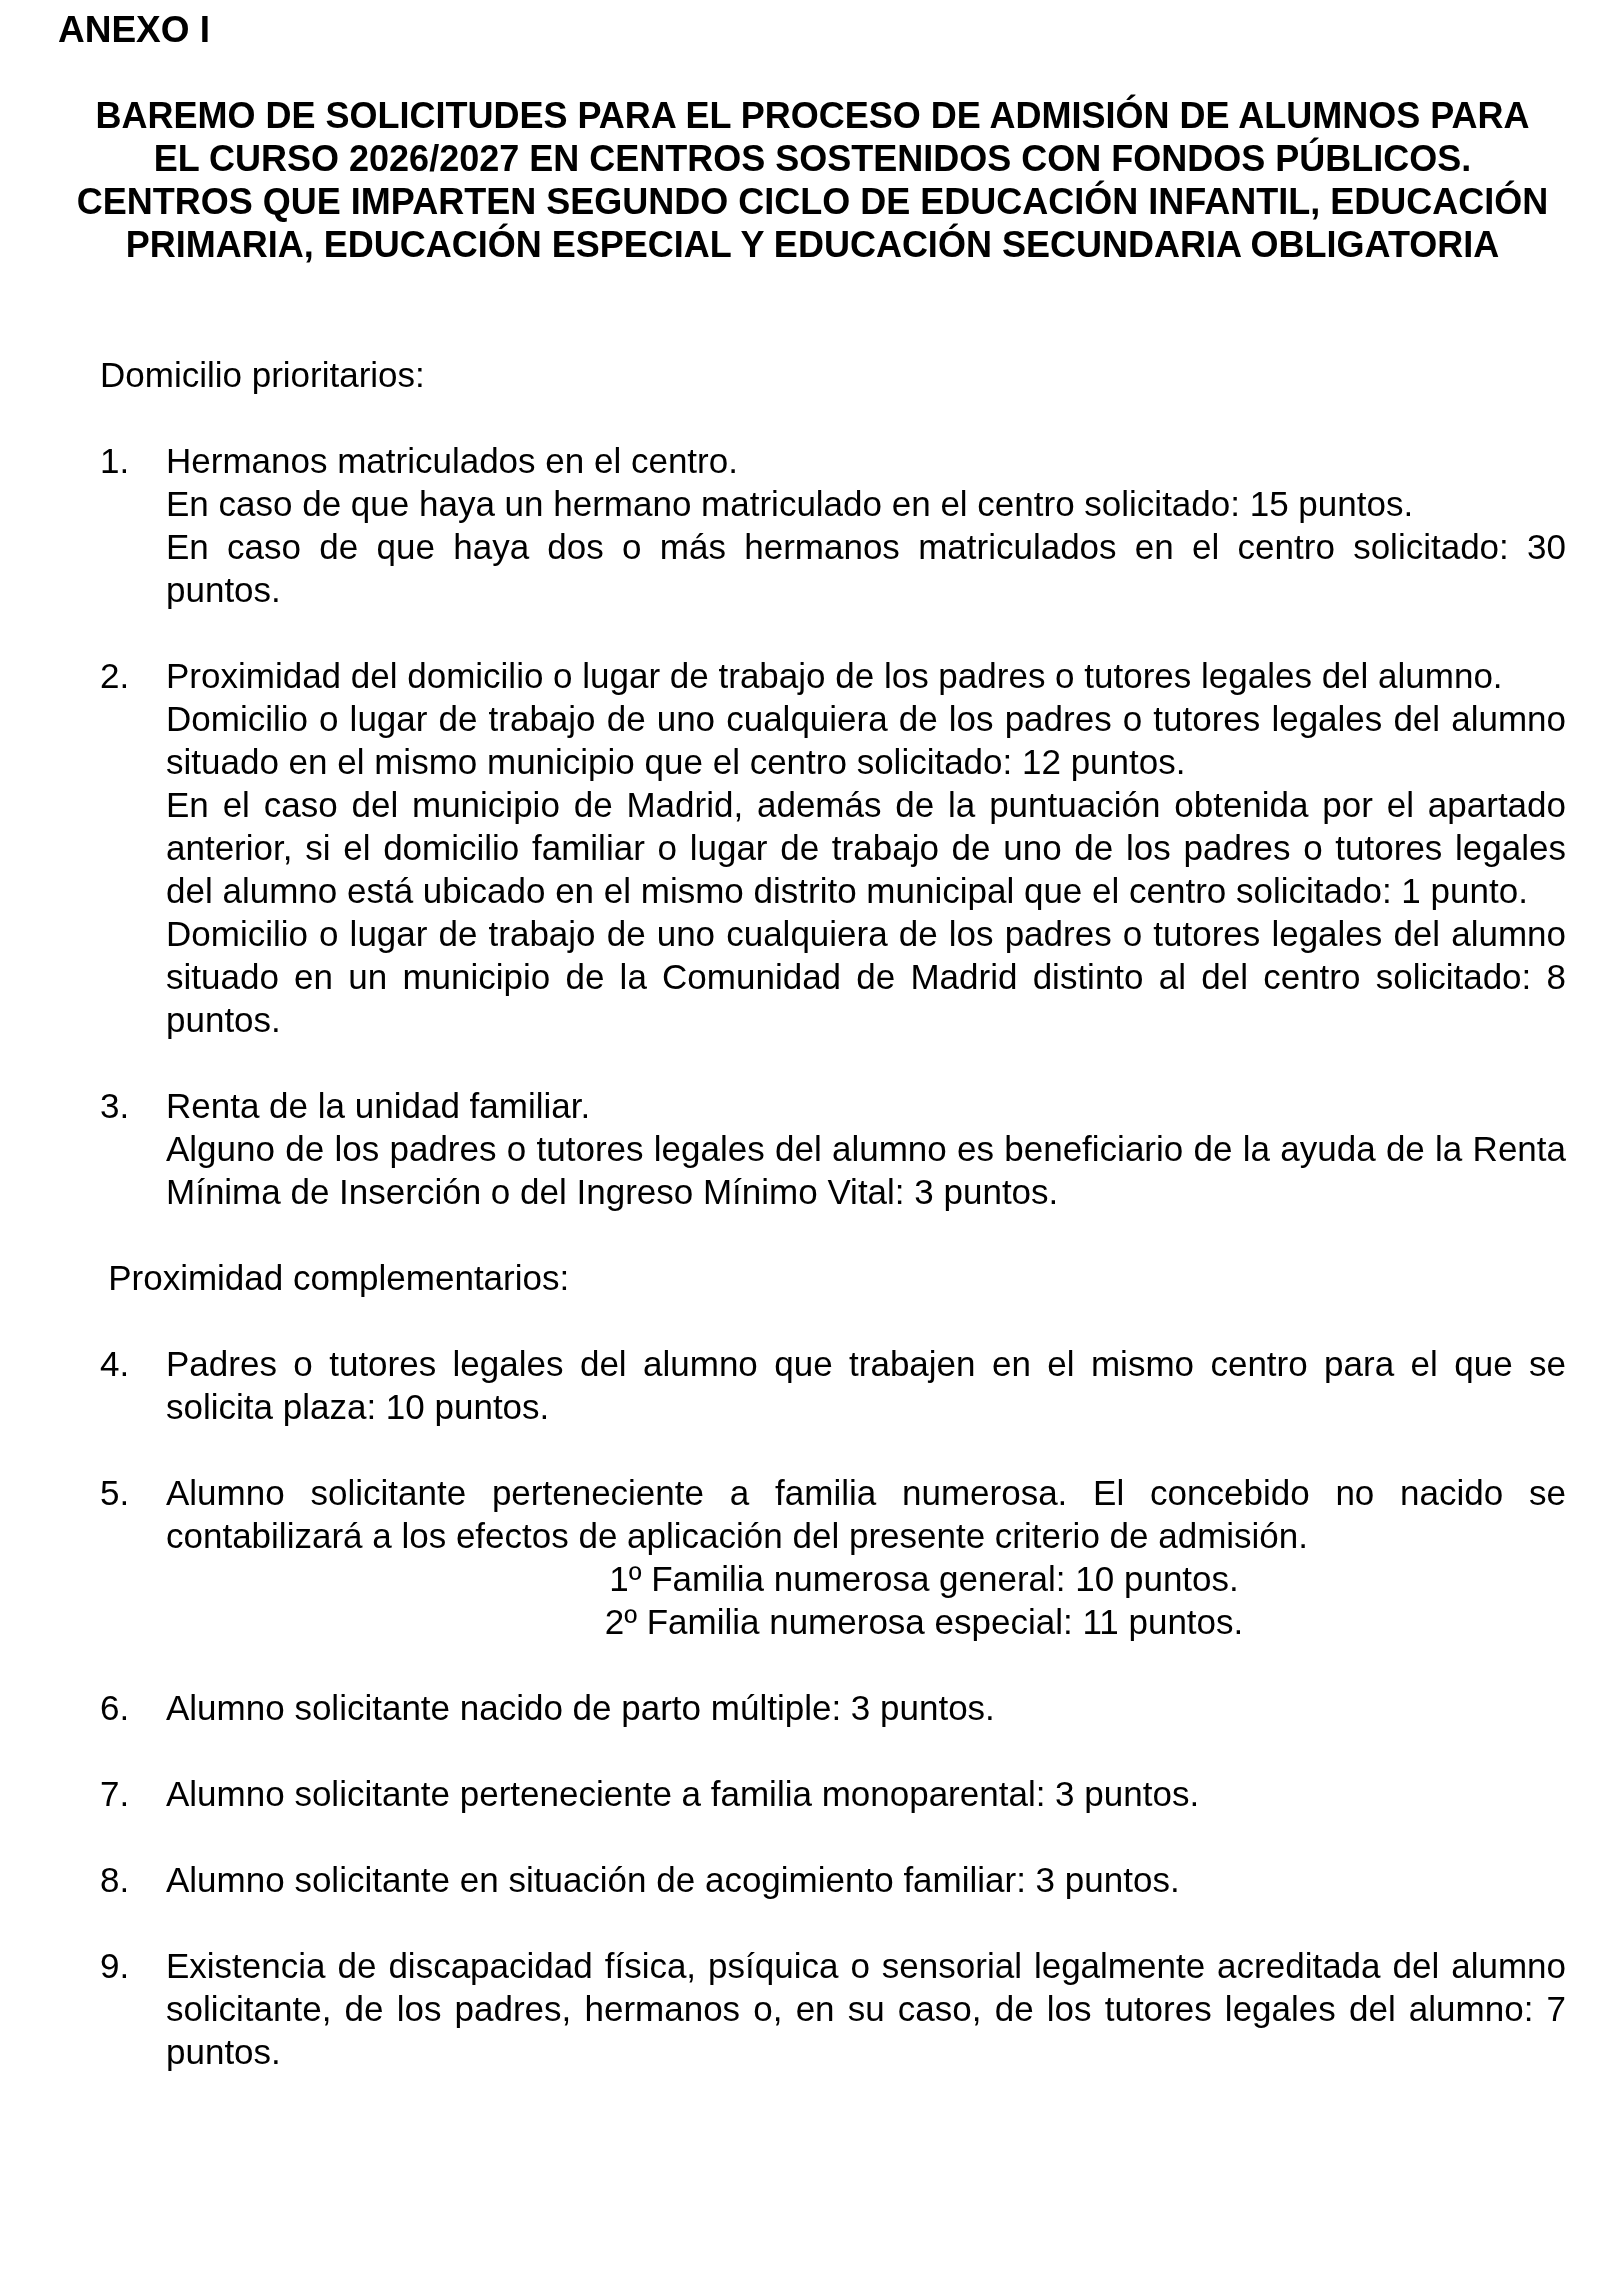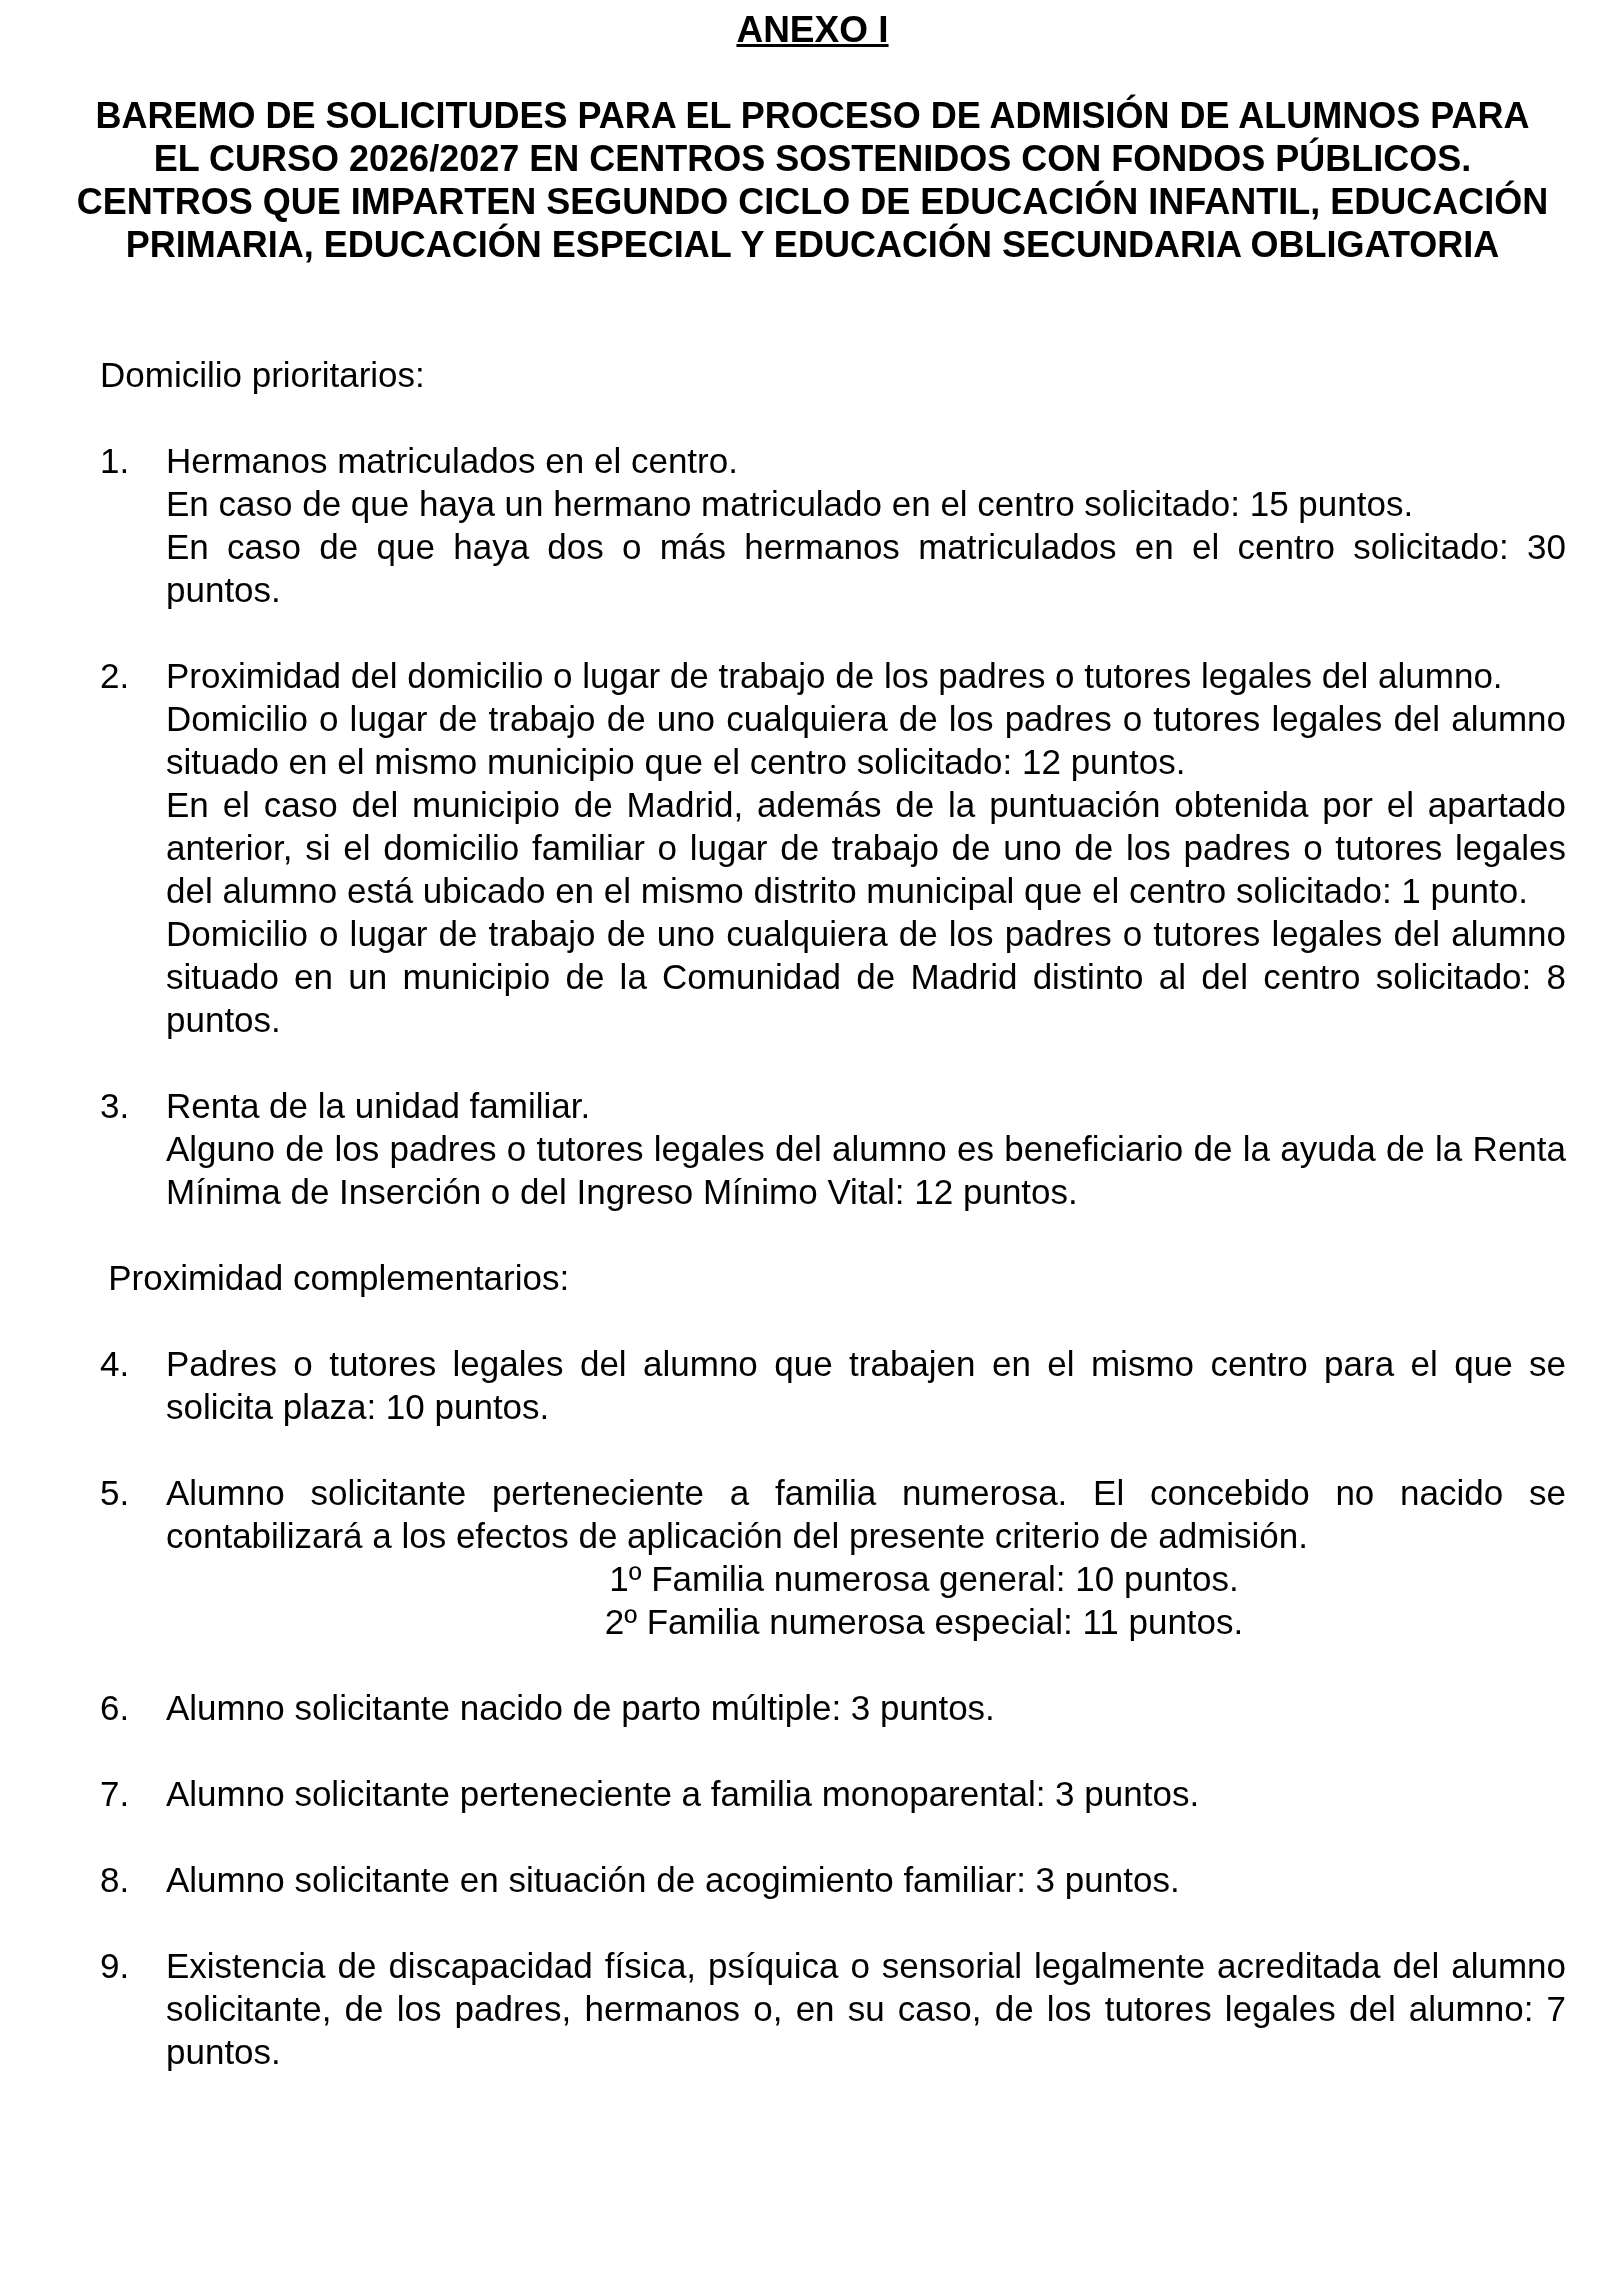--- a/index.html
+++ b/index.html
@@ -20,24 +20,22 @@
     box-sizing: border-box;
     width: 1624px;
     height: 2284px;
     padding: 8.2px 58px 0 100px;
     overflow: hidden;
     background: #ffffff;
   }
   .annex-title {
     font-weight: bold;
     font-size: 37px;
-    text-align: center;
     width: 1509px;
     margin: 0 0 43px -42px;
-    text-decoration: underline;
   }
   .doc-heading {
     font-weight: bold;
     font-size: 36px;
     text-align: center;
     width: 1509px;
     margin: 0 0 87px -42px;
   }
   .doc-heading div { white-space: nowrap; }
   .section-heading {
@@ -101,21 +99,21 @@
       <p class="para">Domicilio o lugar de trabajo de uno cualquiera de los padres o tutores legales del alumno situado en el mismo municipio que el centro solicitado: 12 puntos.</p>
       <p class="para">En el caso del municipio de Madrid, además de la puntuación obtenida por el apartado anterior, si el domicilio familiar o lugar de trabajo de uno de los padres o tutores legales del alumno está ubicado en el mismo distrito municipal que el centro solicitado: 1 punto.</p>
       <p class="para">Domicilio o lugar de trabajo de uno cualquiera de los padres o tutores legales del alumno situado en un municipio de la Comunidad de Madrid distinto al del centro solicitado: 8 puntos.</p>
     </div>
   </div>
 
   <div class="item">
     <div class="num">3.</div>
     <div class="body">
       <p class="para">Renta de la unidad familiar.</p>
-      <p class="para">Alguno de los padres o tutores legales del alumno es beneficiario de la ayuda de la Renta Mínima de Inserción o del Ingreso Mínimo Vital: 12 puntos.</p>
+      <p class="para">Alguno de los padres o tutores legales del alumno es beneficiario de la ayuda de la Renta Mínima de Inserción o del Ingreso Mínimo Vital: 3 puntos.</p>
     </div>
   </div>
 
   <div class="section-heading complementarios">Proximidad complementarios:</div>
 
   <div class="item">
     <div class="num">4.</div>
     <div class="body">
       <p class="para">Padres o tutores legales del alumno que trabajen en el mismo centro para el que se solicita plaza: 10 puntos.</p>
     </div>

